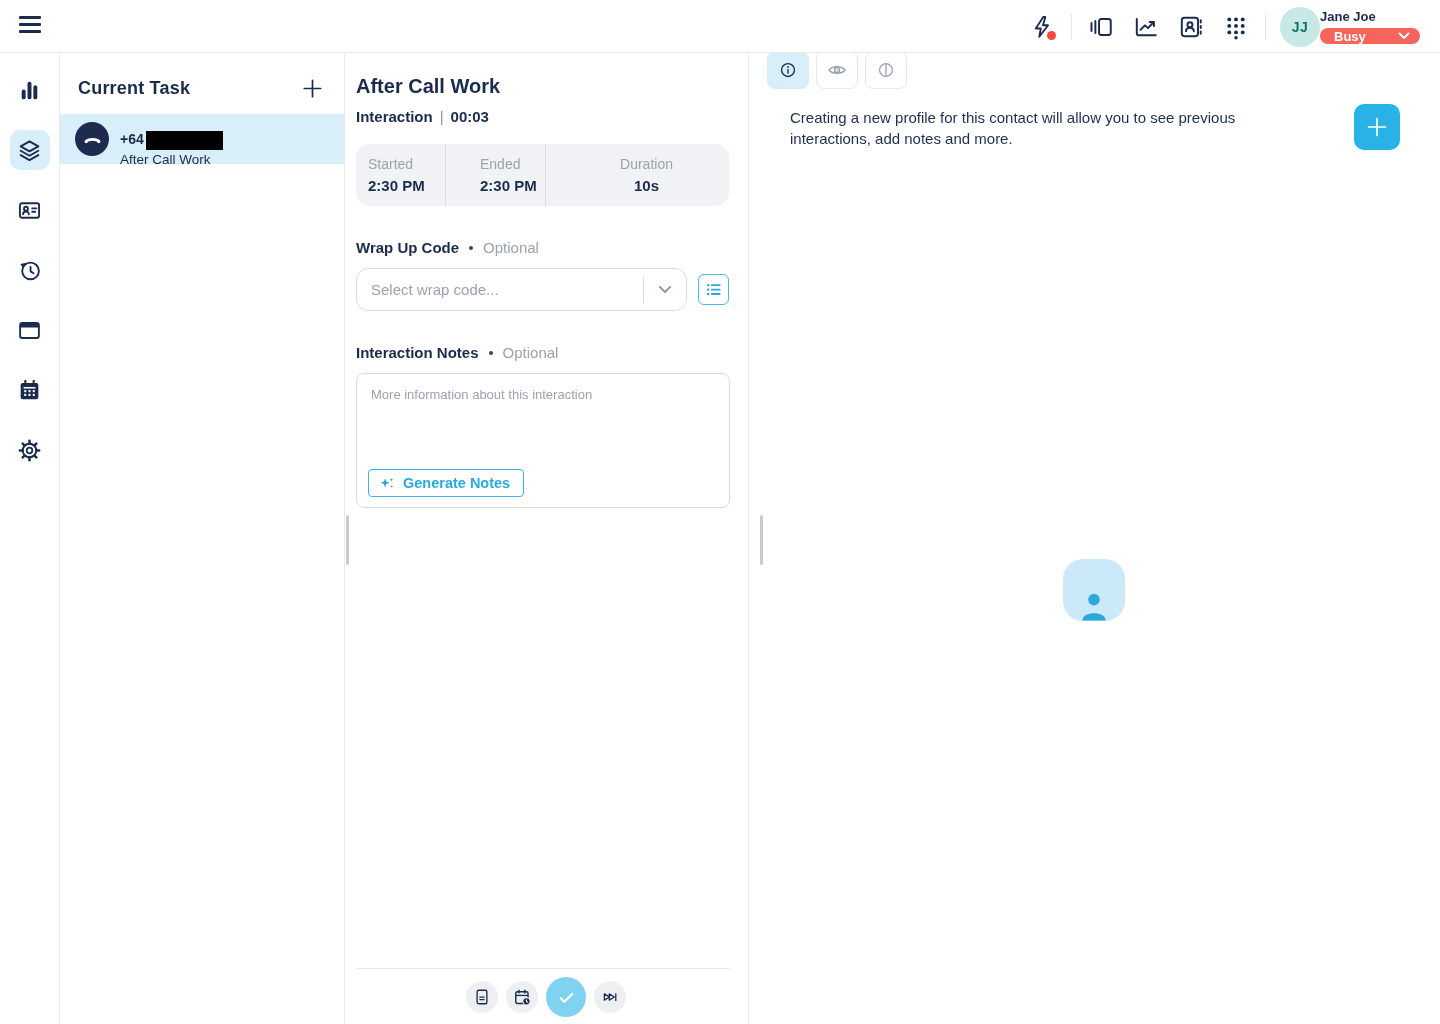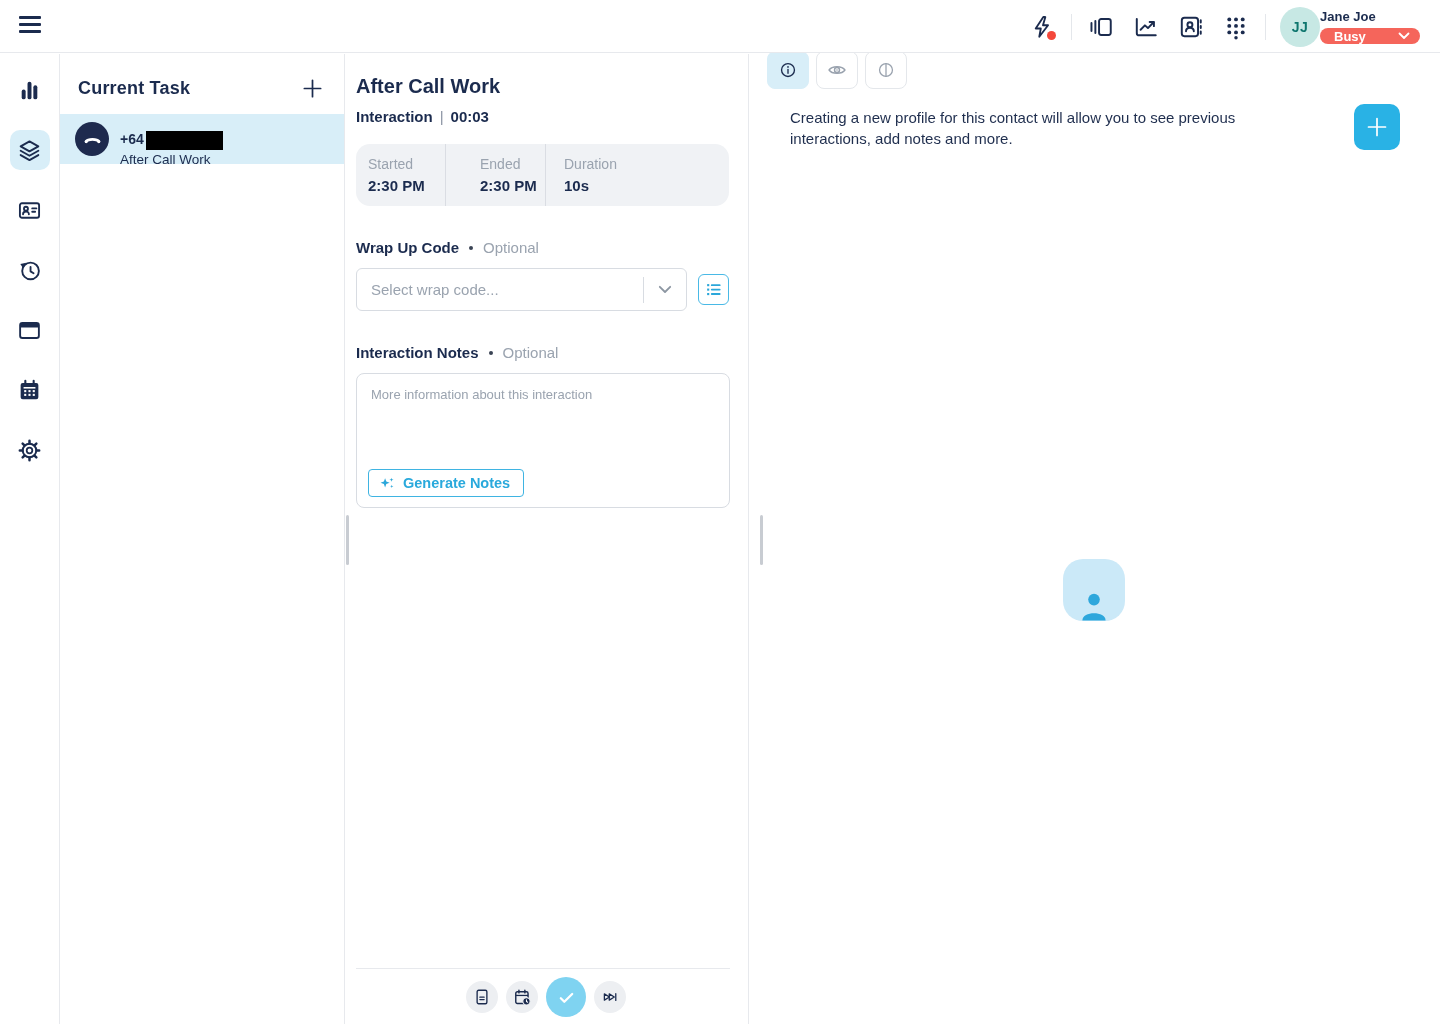--- a/index.html
+++ b/index.html
@@ -57,29 +57,29 @@
   
   .acw-panel { position:absolute; left:345px; top:54px; width:404px; height:970px; background:#fff;
                border-right:1px solid #E7E9ED; padding:20px 19px 0 11px; }
   .acw-title { font-size:20px; font-weight:700; margin-top:1px; }
   .acw-sub { margin-top:10px; font-size:15px; font-weight:700; }
   .acw-sub .sep { font-weight:400; color:#8A93A3; margin:0 7px; }
   .summary-card { margin-top:19px; background:#F0F2F5; border-radius:14px; height:62px; display:flex; }
   .summary-cell { padding:12px 0 0 12px; }
   .summary-cell.c1 { flex:0 0 89px; }
   .summary-cell.c2 { flex:0 0 100px; border-left:1px solid #DADDE3; padding-left:34px; }
-  .summary-cell.c3 { flex:1; border-left:1px solid #DADDE3; padding-left:18px; }
+  .summary-cell.c3 { flex:1; border-left:1px solid #DADDE3; padding-left:18px;text-align:center; }
   .summary-label { font-size:14px; color:#9AA3AF; }
   .summary-value { font-size:15px; font-weight:700; margin-top:5px; color:#1B2B4E; }
   .field-row { display:flex; align-items:center; gap:10px; margin-top:33px; }
   .field-label { font-size:15px; font-weight:700; }
   .field-dot { width:4px; height:4px; border-radius:50%; background:#3A4354; }
   .field-optional { font-size:15px; color:#9AA3AF; }
   .select-row { display:flex; align-items:center; margin-top:12px; }
-  .select-box { width:334px; height:43px; background:#fff; border:1px solid #D8DCE2; border-radius:6px;
+  .select-box { width:334px; height:43px; background:#fff; border:1px solid #D8DCE2; border-radius:12px;
                 display:flex; align-items:center; cursor:pointer; }
   .select-placeholder { flex:1; padding-left:14px; font-size:15px; color:#9AA3AF; }
   .select-divider { width:1px; height:26px; background:#D8DCE2; }
   .select-caret { width:42px; display:flex; align-items:center; justify-content:center; }
   .list-btn { margin-left:11px; width:31px; height:31px; background:#fff; border:1.5px solid #49B9E6;
               border-radius:6px; display:flex; align-items:center; justify-content:center; cursor:pointer; }
   .notes-box { margin-top:12px; width:374px; height:135px; border:1px solid #D8DCE2; border-radius:8px;
                position:relative; background:#fff; }
   .notes-box textarea { width:100%; height:100%; border:none; outline:none; resize:none; background:transparent;
                padding:13px 14px; font-family:"Liberation Sans", sans-serif; font-size:13px; color:#1B2B4E; border-radius:8px; }

